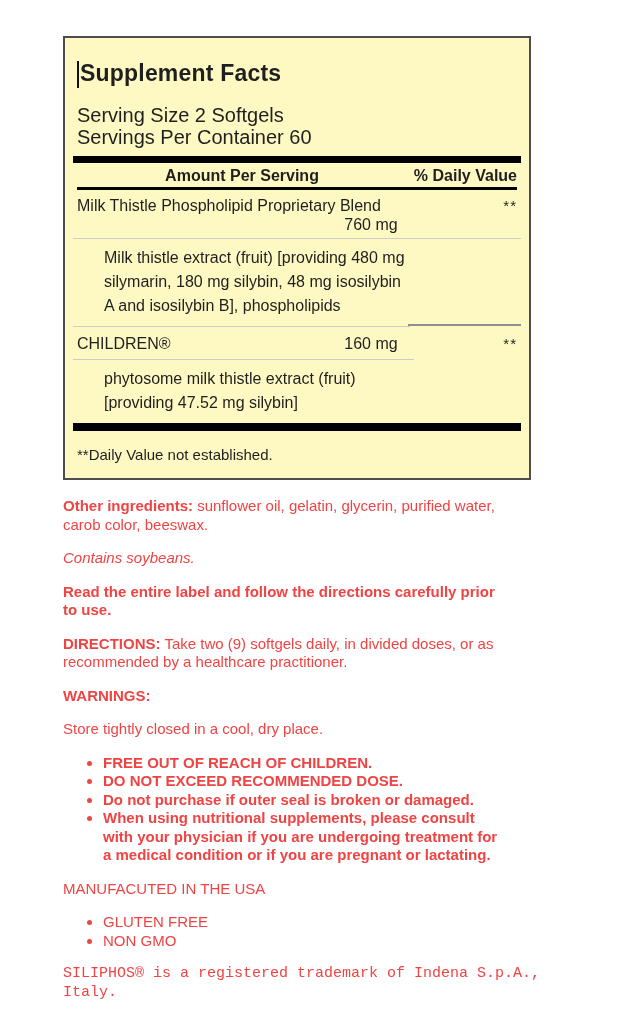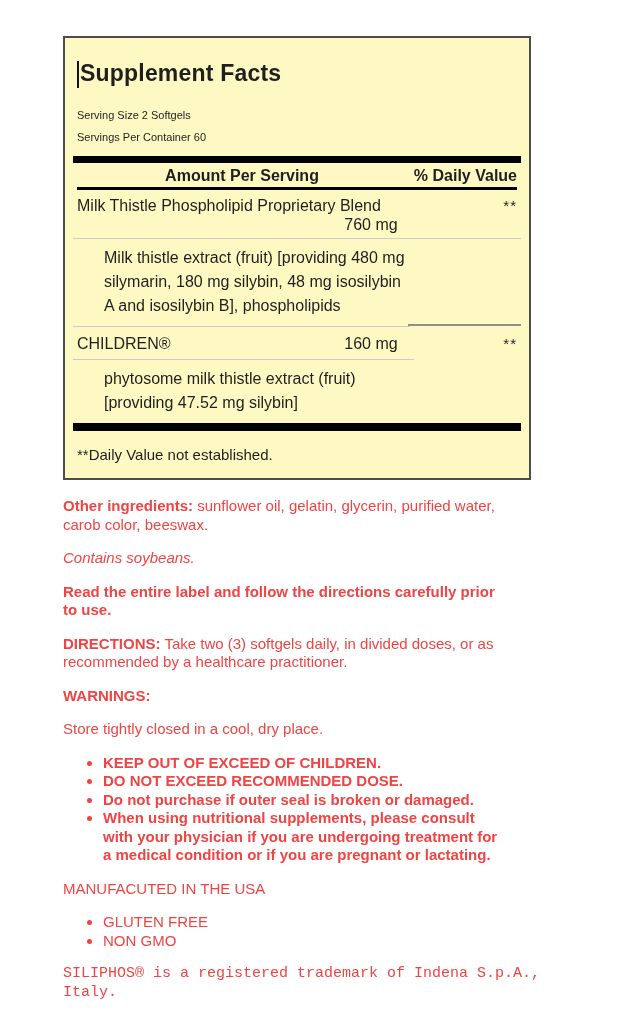--- a/index.html
+++ b/index.html
@@ -28,21 +28,21 @@
     margin: 0 0 16px 0;
     letter-spacing: 0.2px;
   }
   .caret {
     display: inline-block;
     width: 2px; height: 27px;
     background: #111;
     vertical-align: middle;
     margin-right: 1px;
   }
-  .serving-line { font-size: 11px; line-height: 22px; }
+  .serving-line { font-size: 20px; line-height: 22px; }
 
   .bar-top  { height: 7px; background: #000; margin: 8px -4px 0 -4px; }
   .bar-bottom { height: 8px; background: #000; margin: 2px -4px 0 -4px; }
 
   .head-row {
     display: grid;
     grid-template-columns: 330px 1fr;
     font-weight: bold;
     font-size: 16px;
     line-height: 17px;
@@ -164,29 +164,29 @@
 
 <section class="details">
   <p class="para"><b>Other ingredients:</b><span class="preline"> sunflower oil, gelatin, glycerin, purified water,
 carob color, beeswax.</span></p>
 
   <p class="para italic">Contains soybeans.</p>
 
   <p class="para bold preline">Read the entire label and follow the directions carefully prior
 to use.</p>
 
-  <p class="para"><b>DIRECTIONS:</b><span class="preline"> Take two (3) softgels daily, in divided doses, or as
+  <p class="para"><b>DIRECTIONS:</b><span class="preline"> Take two (9) softgels daily, in divided doses, or as
 recommended by a healthcare practitioner.</span></p>
 
   <p class="para bold">WARNINGS:</p>
 
   <p class="para">Store tightly closed in a cool, dry place.</p>
 
   <ul class="warn-list">
-    <li class="preline">KEEP OUT OF EXCEED OF CHILDREN.</li>
+    <li class="preline">FREE OUT OF REACH OF CHILDREN.</li>
     <li class="preline">DO NOT EXCEED RECOMMENDED DOSE.</li>
     <li class="preline">Do not purchase if outer seal is broken or damaged.</li>
     <li class="preline">When using nutritional supplements, please consult
 with your physician if you are undergoing treatment for
 a medical condition or if you are pregnant or lactating.</li>
   </ul>
 
   <p class="para">MANUFACUTED IN THE USA</p>
 
   <ul class="feat-list">

